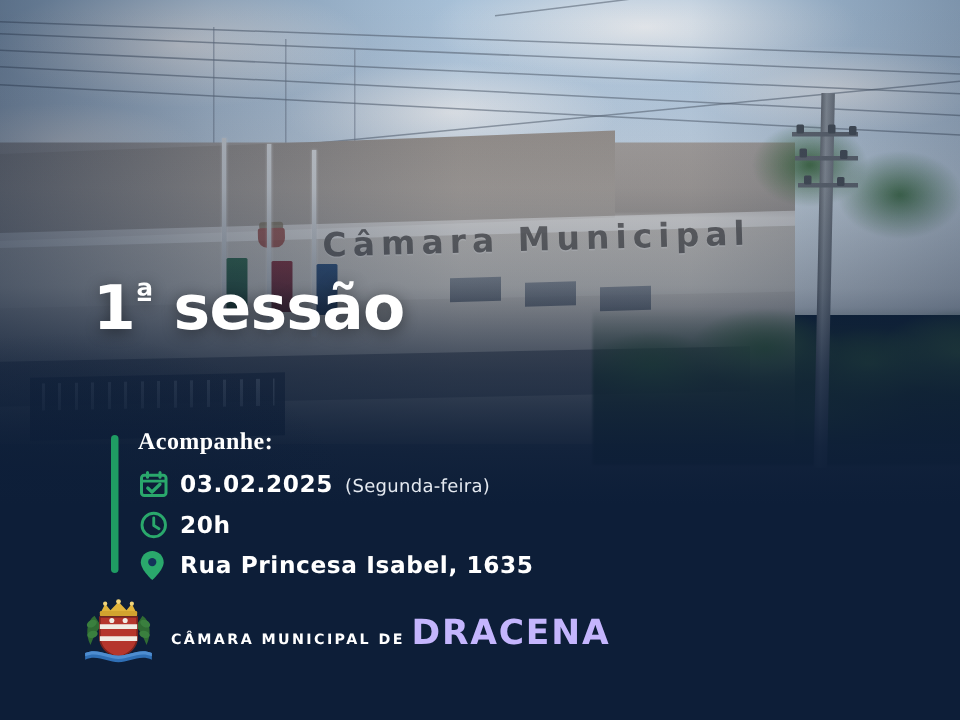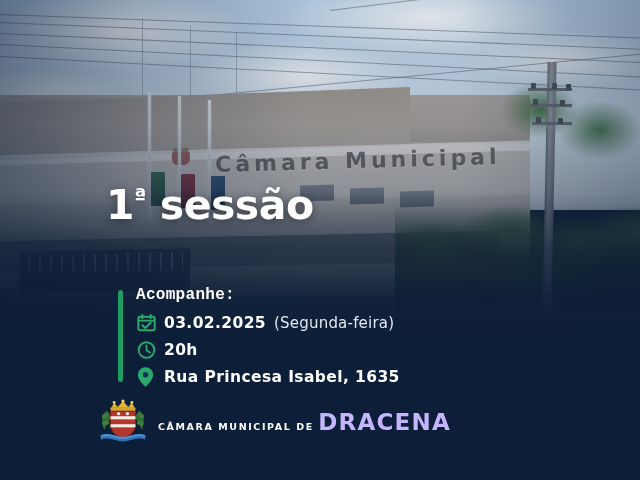--- a/index.html
+++ b/index.html
@@ -237,21 +237,20 @@
     position: absolute;
     left: 0; top: 120px;
     width: 380px; height: 300px;
     background: radial-gradient(ellipse 300px 220px at 40px 260px, rgba(13,30,56,0.95) 0%, rgba(13,30,56,0.0) 72%);
   }
 
   
   .content {
     position: absolute;
     inset: 0;
-    margin-left: 44px;
   }
 
   .headline {
     position: absolute;
     left: 62px;
     top: 186px;
     color: #ffffff;
     font-family: "DejaVu Sans", sans-serif;
     font-weight: 700;
     font-size: 41px;
@@ -274,21 +273,21 @@
     left: 0px; top: 4px;
     width: 5px; height: 92px;
     background: #1f9c63;
     border-radius: 3px;
   }
   .details-inner {
     margin-left: 18px;
   }
   .acompanhe {
     color: #ffffff;
-    font-family: Liberation Mono, monospace;
+    font-family: Liberation Serif, serif;
     font-weight: 700;
     font-size: 16px;
     letter-spacing: 0.3px;
     margin-bottom: 6px;
   }
   .row {
     display: flex;
     align-items: center;
     height: 25px;
     margin-bottom: 2px;
@@ -306,21 +305,21 @@
     font-family: "DejaVu Sans", sans-serif;
     font-weight: 700;
     font-size: 15.5px;
     letter-spacing: 0.4px;
     white-space: nowrap;
     display: flex;
     align-items: baseline;
     gap: 8px;
   }
   .weekday {
-    font-size: 15px;
+    font-size: 12px;
     font-weight: 400;
     letter-spacing: 0.2px;
     color: #e4e9f0;
   }
 
   
   .logo-bar {
     position: absolute;
     left: 54px;
     top: 398px;

